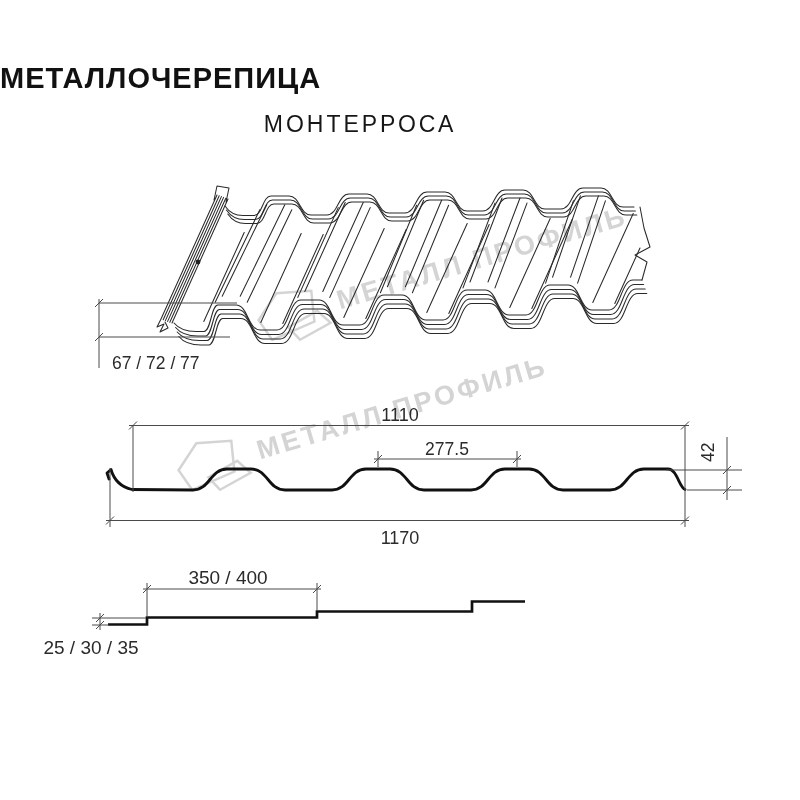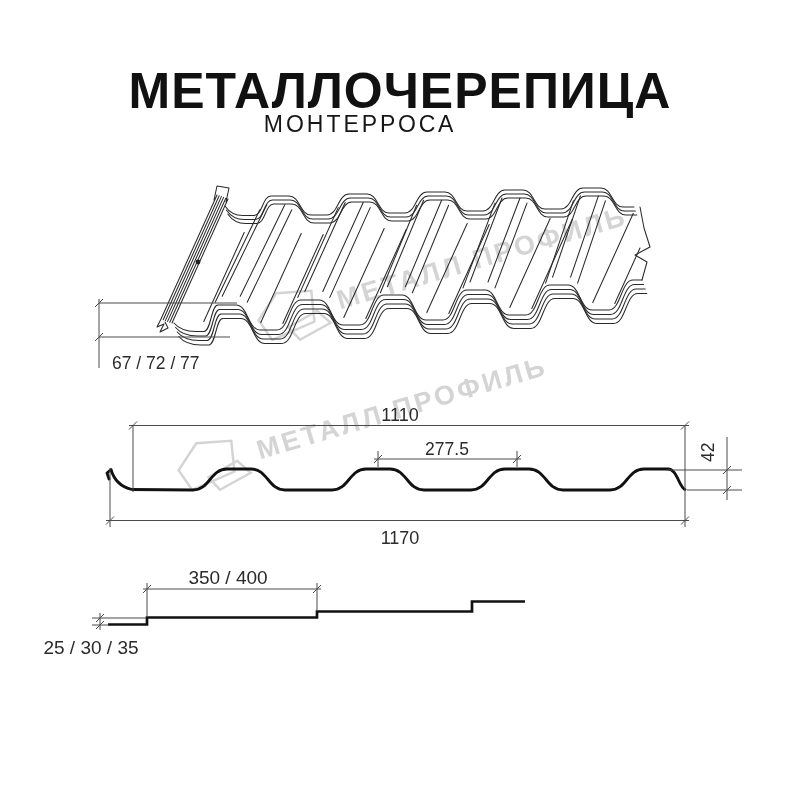--- a/index.html
+++ b/index.html
@@ -1,18 +1,18 @@
 <!DOCTYPE html>
 <html><head>
 <meta charset="utf-8">
 <style>
   html,body{margin:0;padding:0;}
   body{width:800px;height:800px;background:#ffffff;font-family:"Liberation Sans",sans-serif;position:relative;overflow:hidden;}
   .abs{position:absolute;}
-  .title{left:0;top:62px;width:800px;text-align:center;font-size:50px;font-weight:bold;letter-spacing:1px;color:#111;}
+  .title{left:0;top:62px;width:800px;text-align:left;font-size:29px;font-weight:bold;letter-spacing:1px;color:#111;}
   .subtitle{left:0;top:111px;width:720px;text-align:center;font-size:23px;font-weight:normal;letter-spacing:3px;color:#161616;}
   .watermark{display:flex;align-items:center;gap:9px;transform:rotate(-16.5deg);transform-origin:left center;white-space:nowrap;z-index:1;}
   .wm-text{font-size:27px;font-weight:bold;letter-spacing:3px;color:#d4d4d4;}
   #drawing{left:0;top:0;z-index:2;}
 </style>
 </head>
 <body>
 
 <div class="abs watermark" style="left:256px;top:296px;">
   <svg width="76" height="58" viewBox="0 0 80 60">

